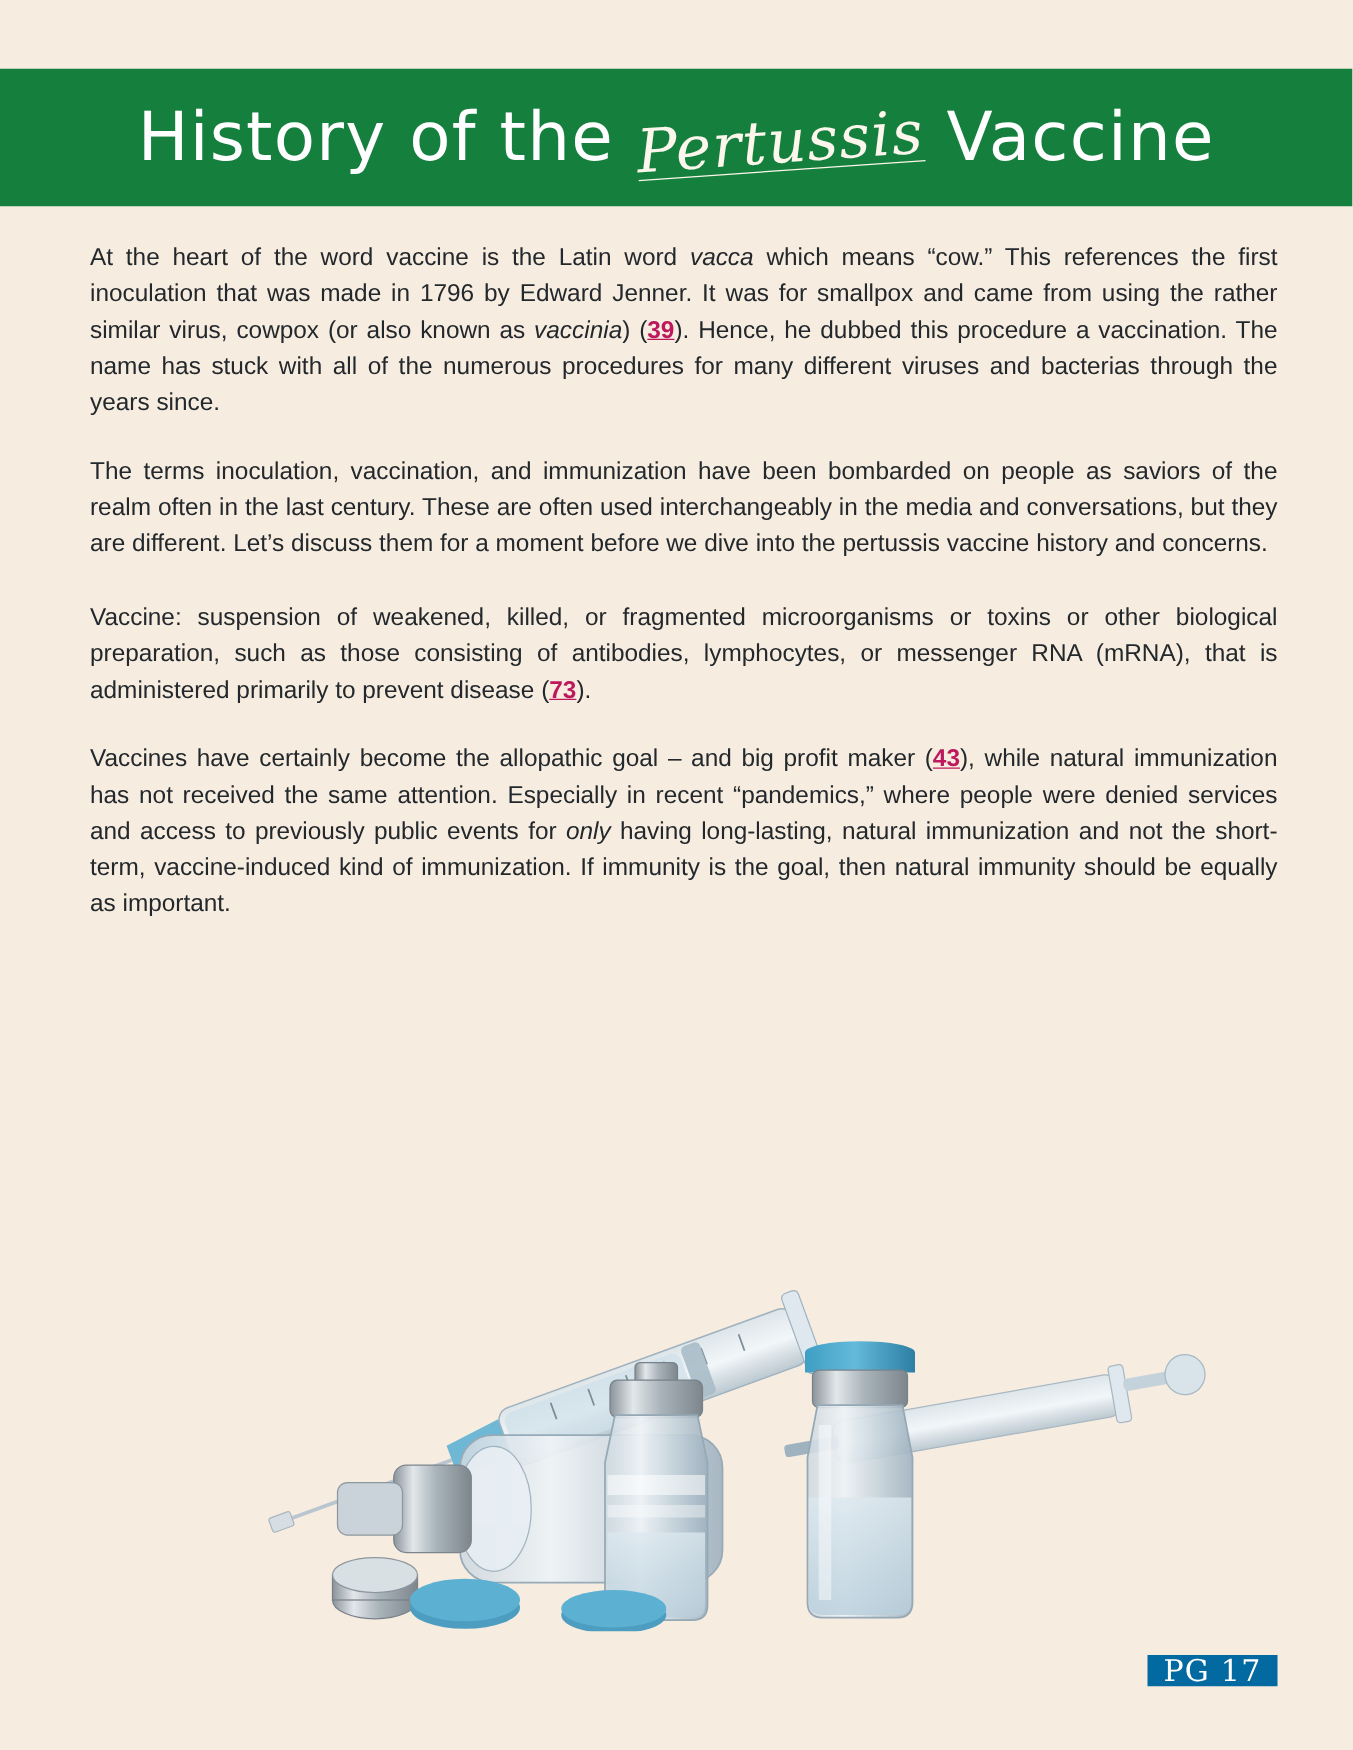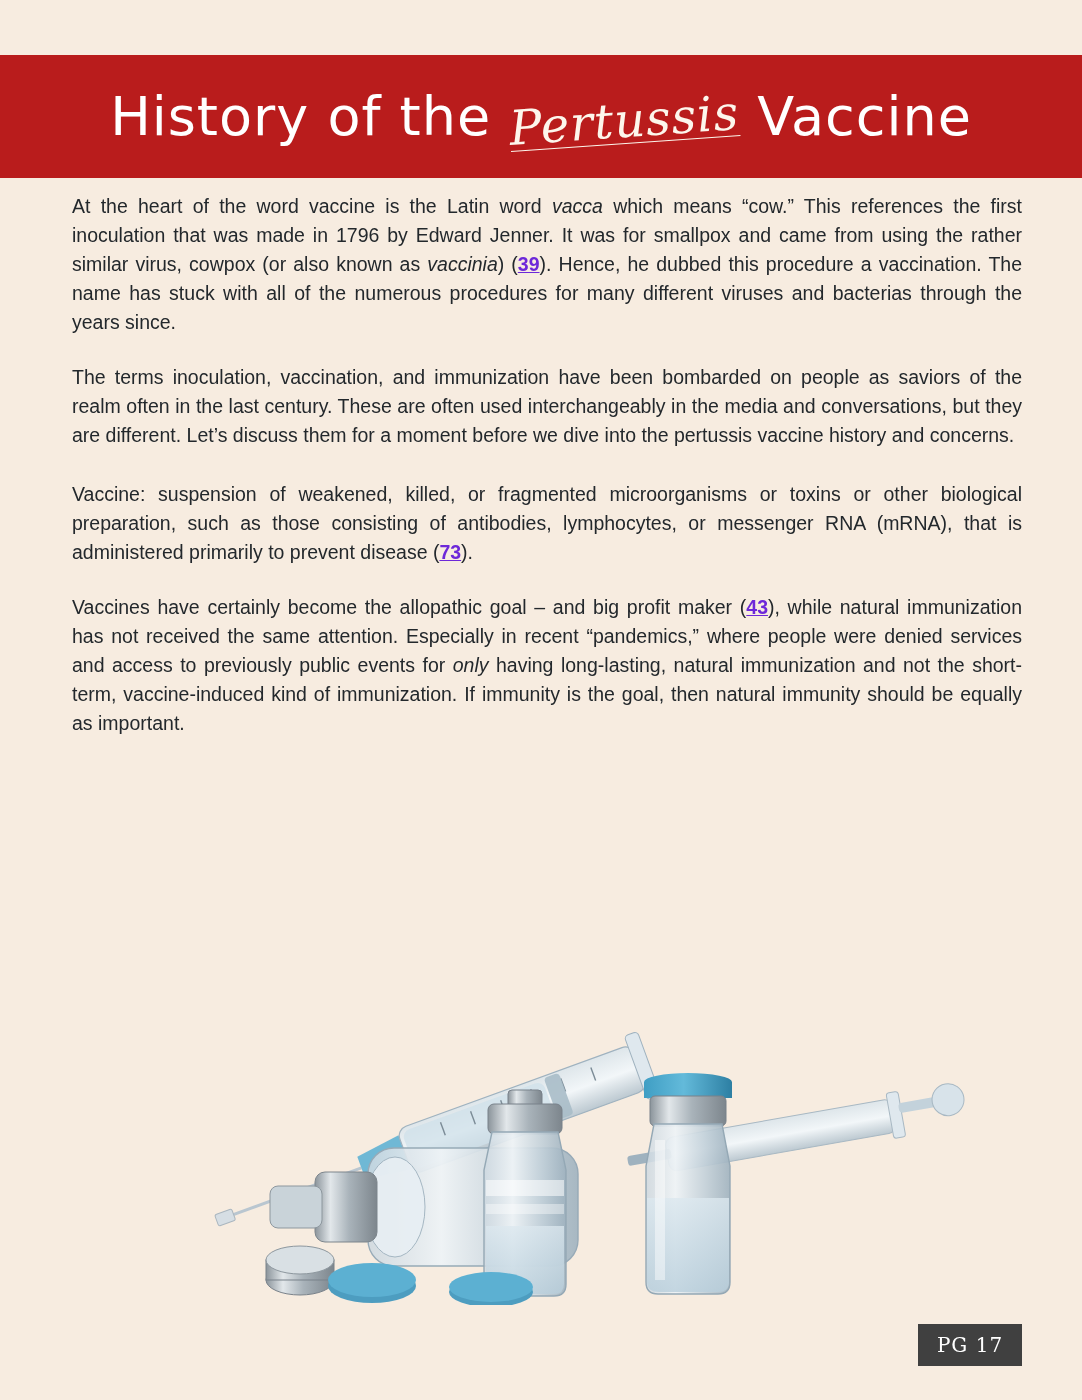--- a/index.html
+++ b/index.html
@@ -14,22 +14,22 @@
     overflow: hidden;
     position: relative;
   }
 
   
   .header-banner {
     position: absolute;
     top: 55px;
     left: 0;
     width: 1082px;
-    height: 123px;
-    background: #b91c1c;
+    height: 110px;
+    background: #15803d;
     display: flex;
     align-items: center;
     justify-content: center;
   }
   .header-title {
     color: #ffffff;
     font-size: 56px;
     line-height: 1;
     letter-spacing: 1px;
     white-space: nowrap;
@@ -69,21 +69,21 @@
     text-align: justify;
     font-family: "Liberation Sans", sans-serif;
   }
   p.para.loose {
     margin-bottom: 30px;
   }
   em { font-style: italic; }
   .ref {
     font-weight: bold;
     text-decoration: underline;
-    color: #6d28d9;
+    color: #be185d;
   }
 
   
   .illustration {
     position: absolute;
     left: 110px;
     top: 1020px;
     width: 860px;
     height: 285px;
   }
@@ -103,25 +103,25 @@
     font-family: "DejaVu Serif", serif;
     font-size: 25px;
     color: #2b2f33;
     letter-spacing: 0.3px;
   }
   .page-badge {
     position: absolute;
     right: 60px;
     top: 0;
     width: 104px;
-    height: 42px;
-    background: #404040;
+    height: 25px;
+    background: #0369a1;
     color: #ffffff;
     font-family: "DejaVu Serif", serif;
-    font-size: 20px;
+    font-size: 24px;
     letter-spacing: 1px;
     display: flex;
     align-items: center;
     justify-content: center;
   }
 </style>
 </head>
 <body>
 
 <div class="header-banner">

